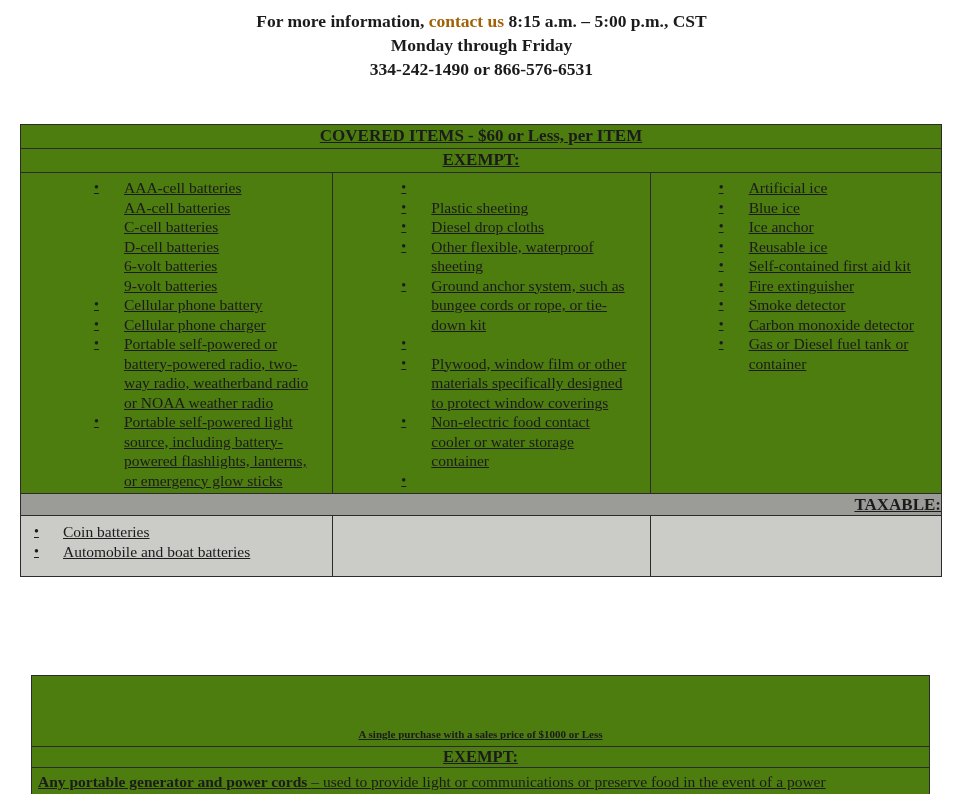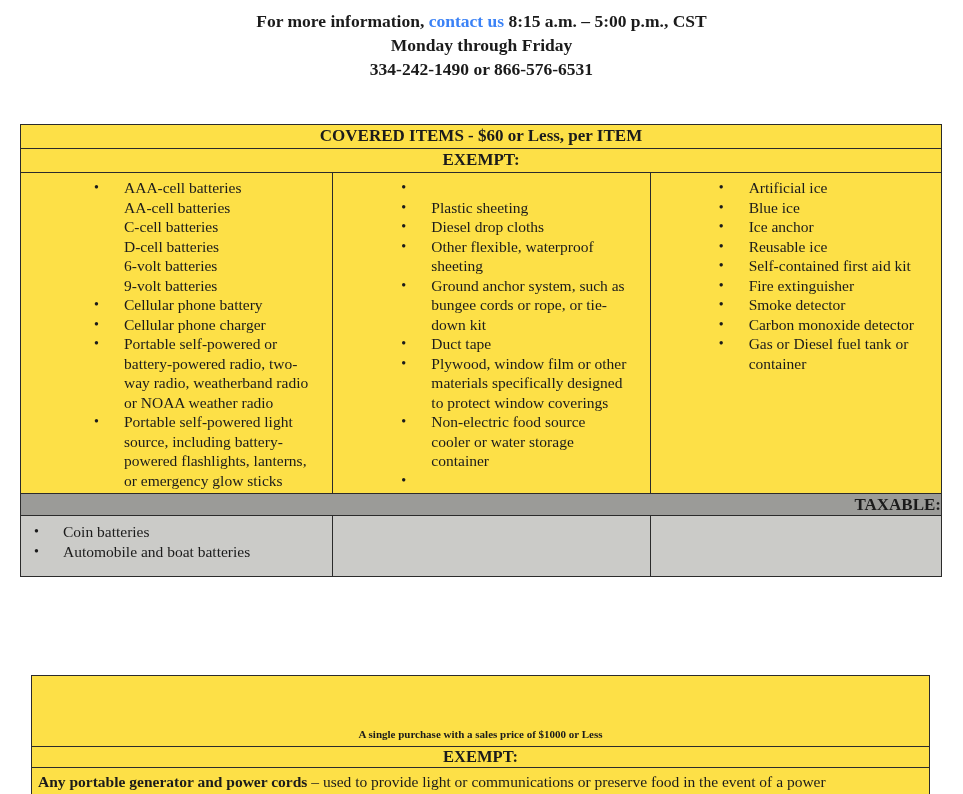--- a/index.html
+++ b/index.html
@@ -13,24 +13,24 @@
   .page { position: relative; width: 963px; height: 794px; overflow: hidden; }
 
   
   .doc-header {
     padding-top: 9px;
     text-align: center;
     font-size: 17.5px;
     font-weight: bold;
     line-height: 24px;
   }
-  .contact-link { color: #3b82f6; text-decoration: none; cursor: pointer; }
-
-  
-  .tbl { position: absolute; border: 1.6px solid #2b2b2b; background: #fde047; }
+  .contact-link { color: #a16207; text-decoration: none; cursor: pointer; }
+
+  
+  .tbl { position: absolute; border: 1.6px solid #2b2b2b; background: #4d7c0f; text-decoration: underline; }
   .tbl-row-title, .tbl-row-sub {
     text-align: center;
     font-weight: bold;
     font-size: 17px;
     border-bottom: 1.6px solid #2b2b2b;
   }
 
   
   #covered-table { left: 20px; top: 124px; width: 922px; }
   #covered-table .tbl-row-title { height: 24px; line-height: 22px; }
@@ -160,33 +160,32 @@
 
             <li>
               <span class="bullet">•</span>
               <span class="item-text">Ground anchor system, such as
 bungee cords or rope, or tie-
 down kit</span>
             </li>
 
             <li>
               <span class="bullet">•</span>
-              <span class="item-text">Duct tape</span>
             </li>
 
             <li>
               <span class="bullet">•</span>
               <span class="item-text">Plywood, window film or other
 materials specifically designed
 to protect window coverings</span>
             </li>
 
             <li>
               <span class="bullet">•</span>
-              <span class="item-text">Non-electric food source
+              <span class="item-text">Non-electric food contact
 cooler or water storage
 container</span>
             </li>
 
             <li>
               <span class="bullet">•</span>
             </li>
           </ul>
       </div>
       <div class="col c3">

